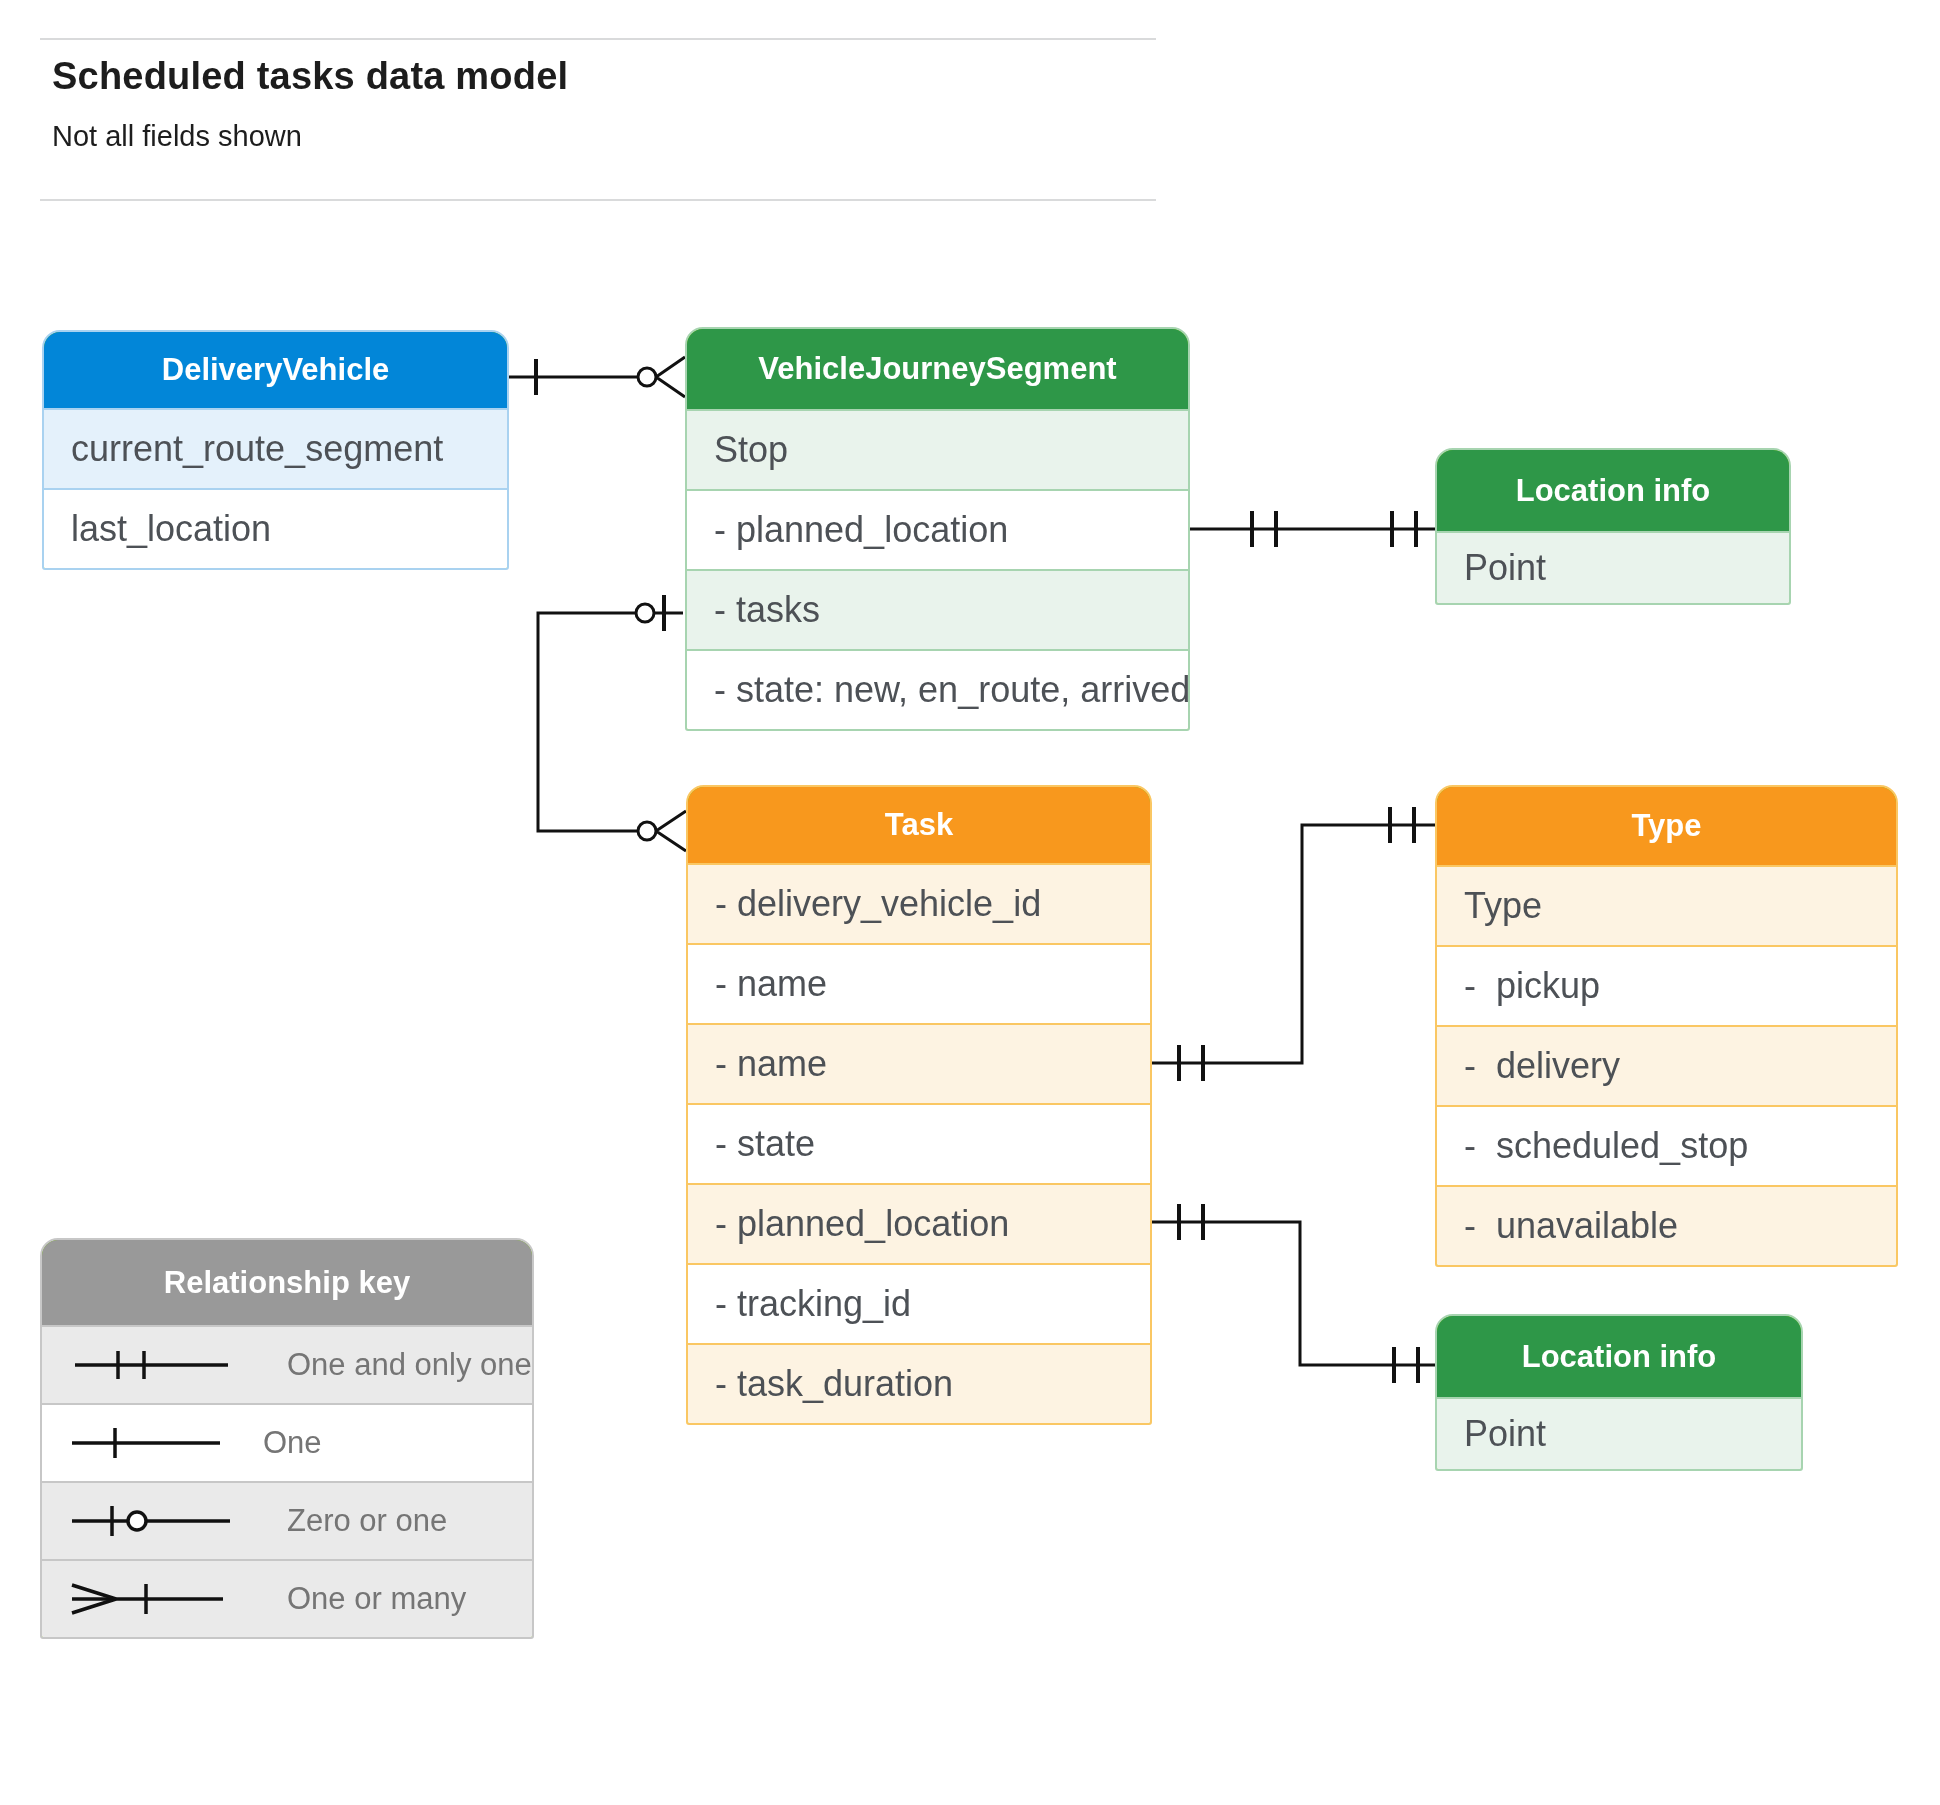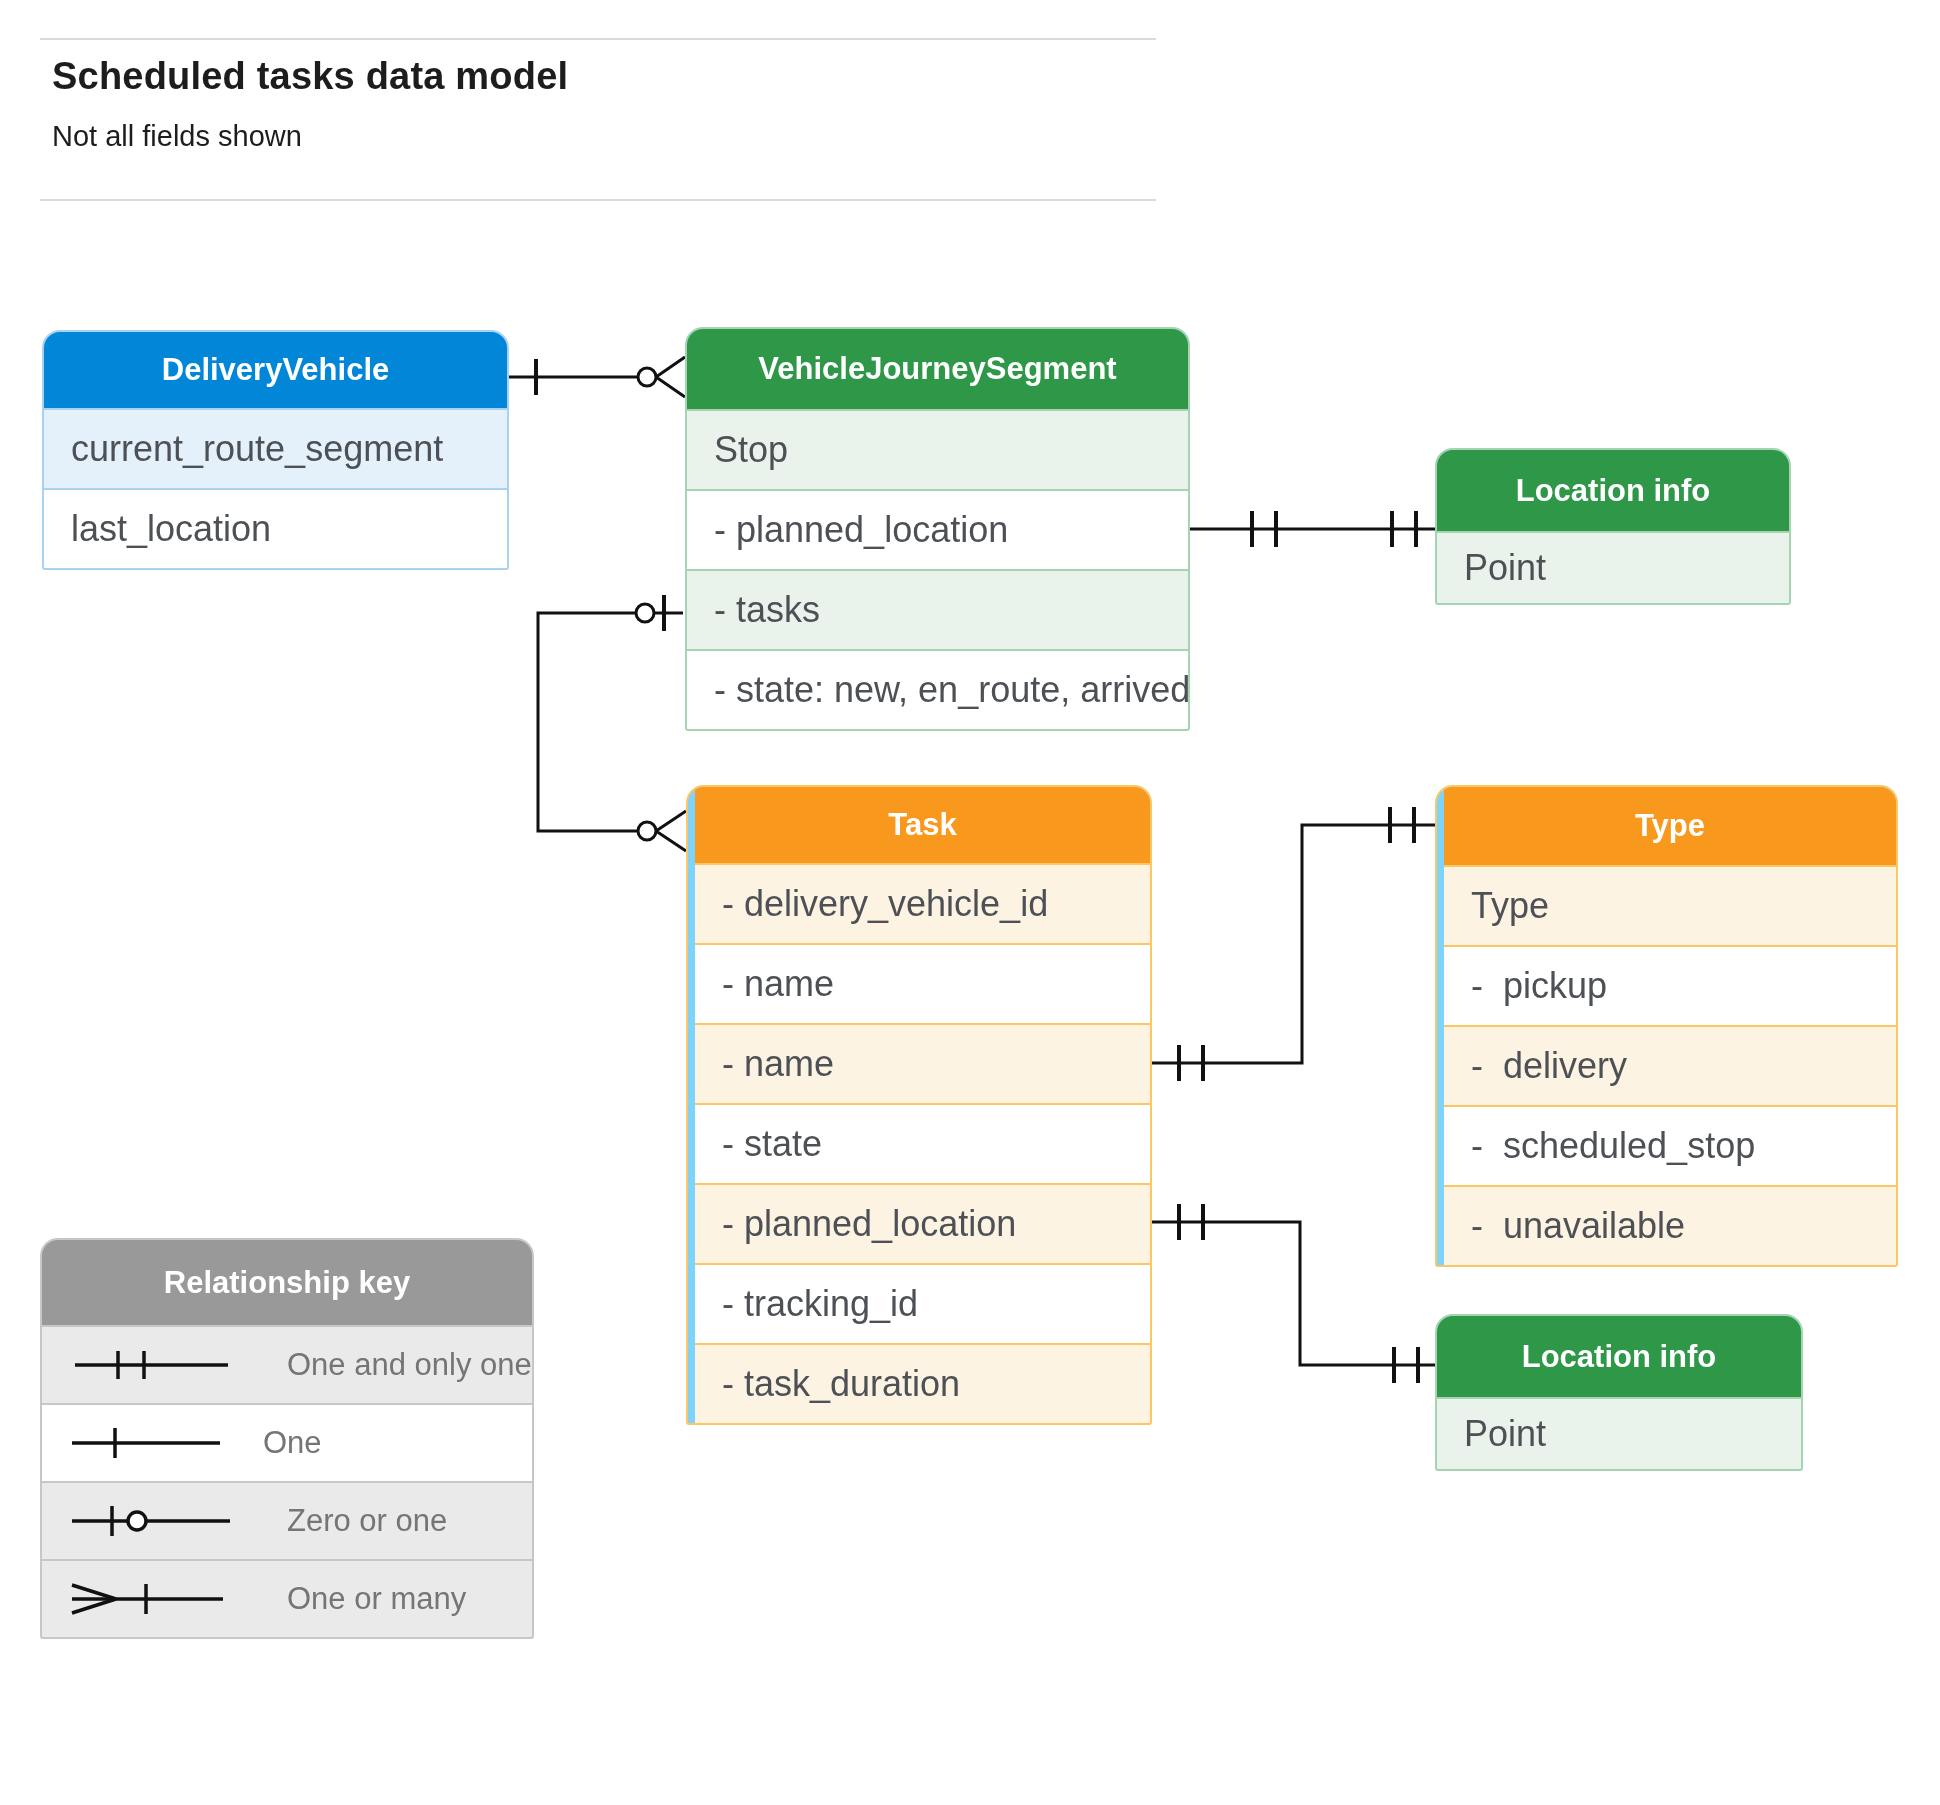--- a/index.html
+++ b/index.html
@@ -11,29 +11,29 @@
   #page-subtitle{position:absolute;left:52px;top:120px;font-size:29px;color:#1d1d1d;}
 
   
   #wires{position:absolute;left:0;top:0;z-index:1;}
   #wires .wire{stroke:#111;stroke-width:3;fill:none;}
   #wires .tick{stroke:#111;stroke-width:4;}
   #wires .ring{stroke:#111;stroke-width:3;fill:#fff;}
 
   
   .entity{position:absolute;z-index:2;display:flex;flex-direction:column;box-sizing:border-box;
-          border:2px solid;border-radius:18px 18px 3px 3px;overflow:hidden;background:#7dd3fc;}
+          border:2px solid;border-radius:18px 18px 3px 3px;overflow:hidden;background:#84cc16;}
   .entity .hd{display:flex;align-items:center;justify-content:center;color:#fff;
               font-weight:bold;font-size:31px;flex:0 0 auto;}
   .entity .rw{display:flex;align-items:center;padding-left:27px;font-size:36px;color:#4D5156;
               white-space:pre;border-top:2px solid;box-sizing:border-box;flex:0 0 auto;background:#fff;}
 
   .blue{border-color:#A9D2F0;}   .blue .rw{border-color:#A9D2F0;}   .blue .hd{background:#0286D8;}   .blue .rw.tint{background:#E4F1FB;}
   .green{border-color:#A7D4B0;}  .green .rw{border-color:#A7D4B0;}  .green .hd{background:#2E9748;}  .green .rw.tint{background:#E9F3EC;}
-  .orange{border-color:#FAC763;padding-left:7px;} .orange .rw{border-color:#FAC763;} .orange .hd{background:#F8981D;} .orange .rw.tint{background:#FDF3E2;}
+  .orange{border-color:#FAC763;} .orange .rw{border-color:#FAC763;} .orange .hd{background:#F8981D;} .orange .rw.tint{background:#FDF3E2;}
   .grayt{border-color:#C7C7C7;}  .grayt .rw{border-color:#C7C7C7;}  .grayt .hd{background:#999999;}  .grayt .rw.tint{background:#EAEAEA;gap:24px;}
 
   .t-dv  .hd{height:76px;} .t-dv  .rw{height:80px;}
   .t-vjs .hd{height:80px;} .t-vjs .rw{height:80px;}
   .t-li  .hd{height:81px;} .t-li  .rw{height:72px;}
   .t-task .hd{height:76px;} .t-task .rw{height:80px;}
   .t-type .hd{height:78px;} .t-type .rw{height:80px;}
 
   
   .t-key .hd{height:85px;font-size:31px;}

